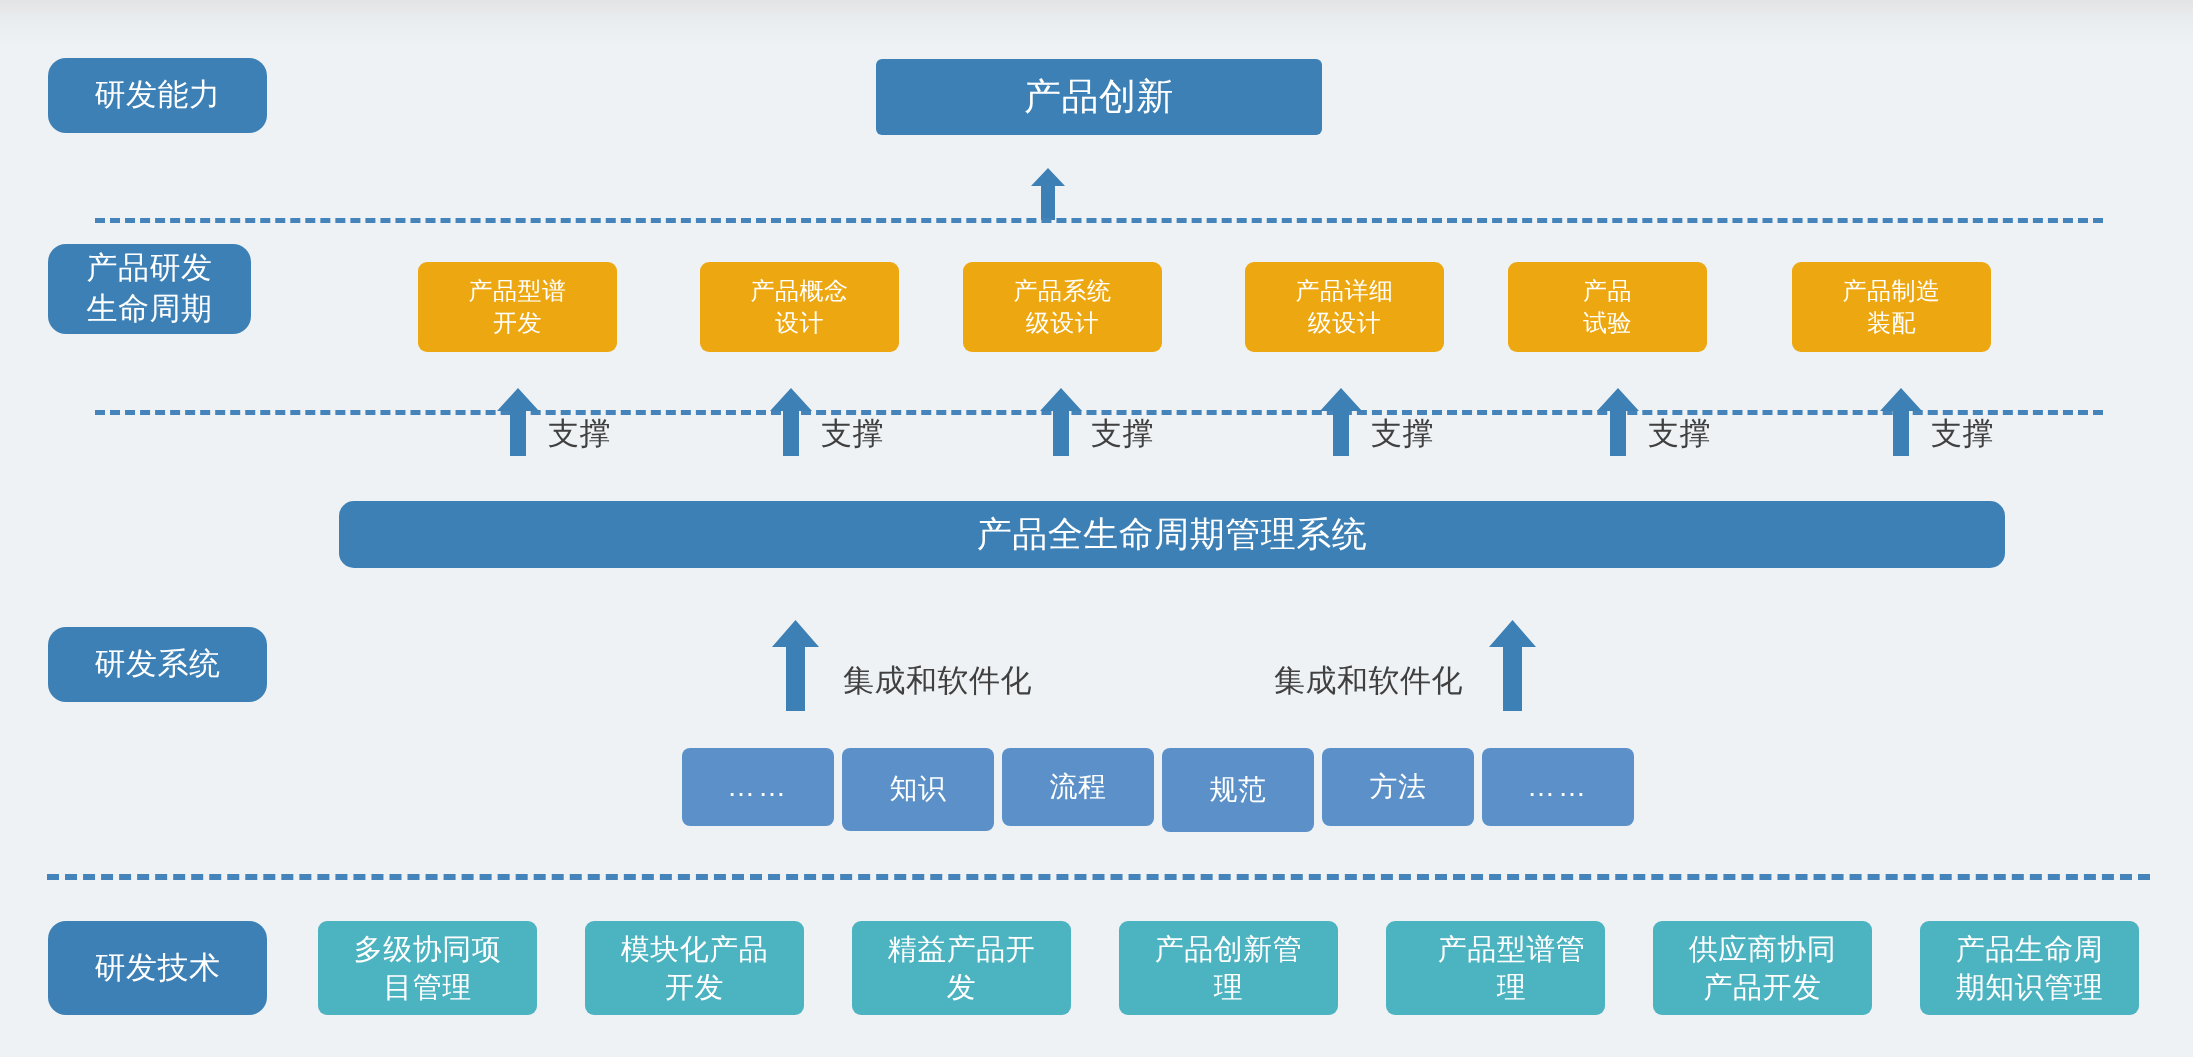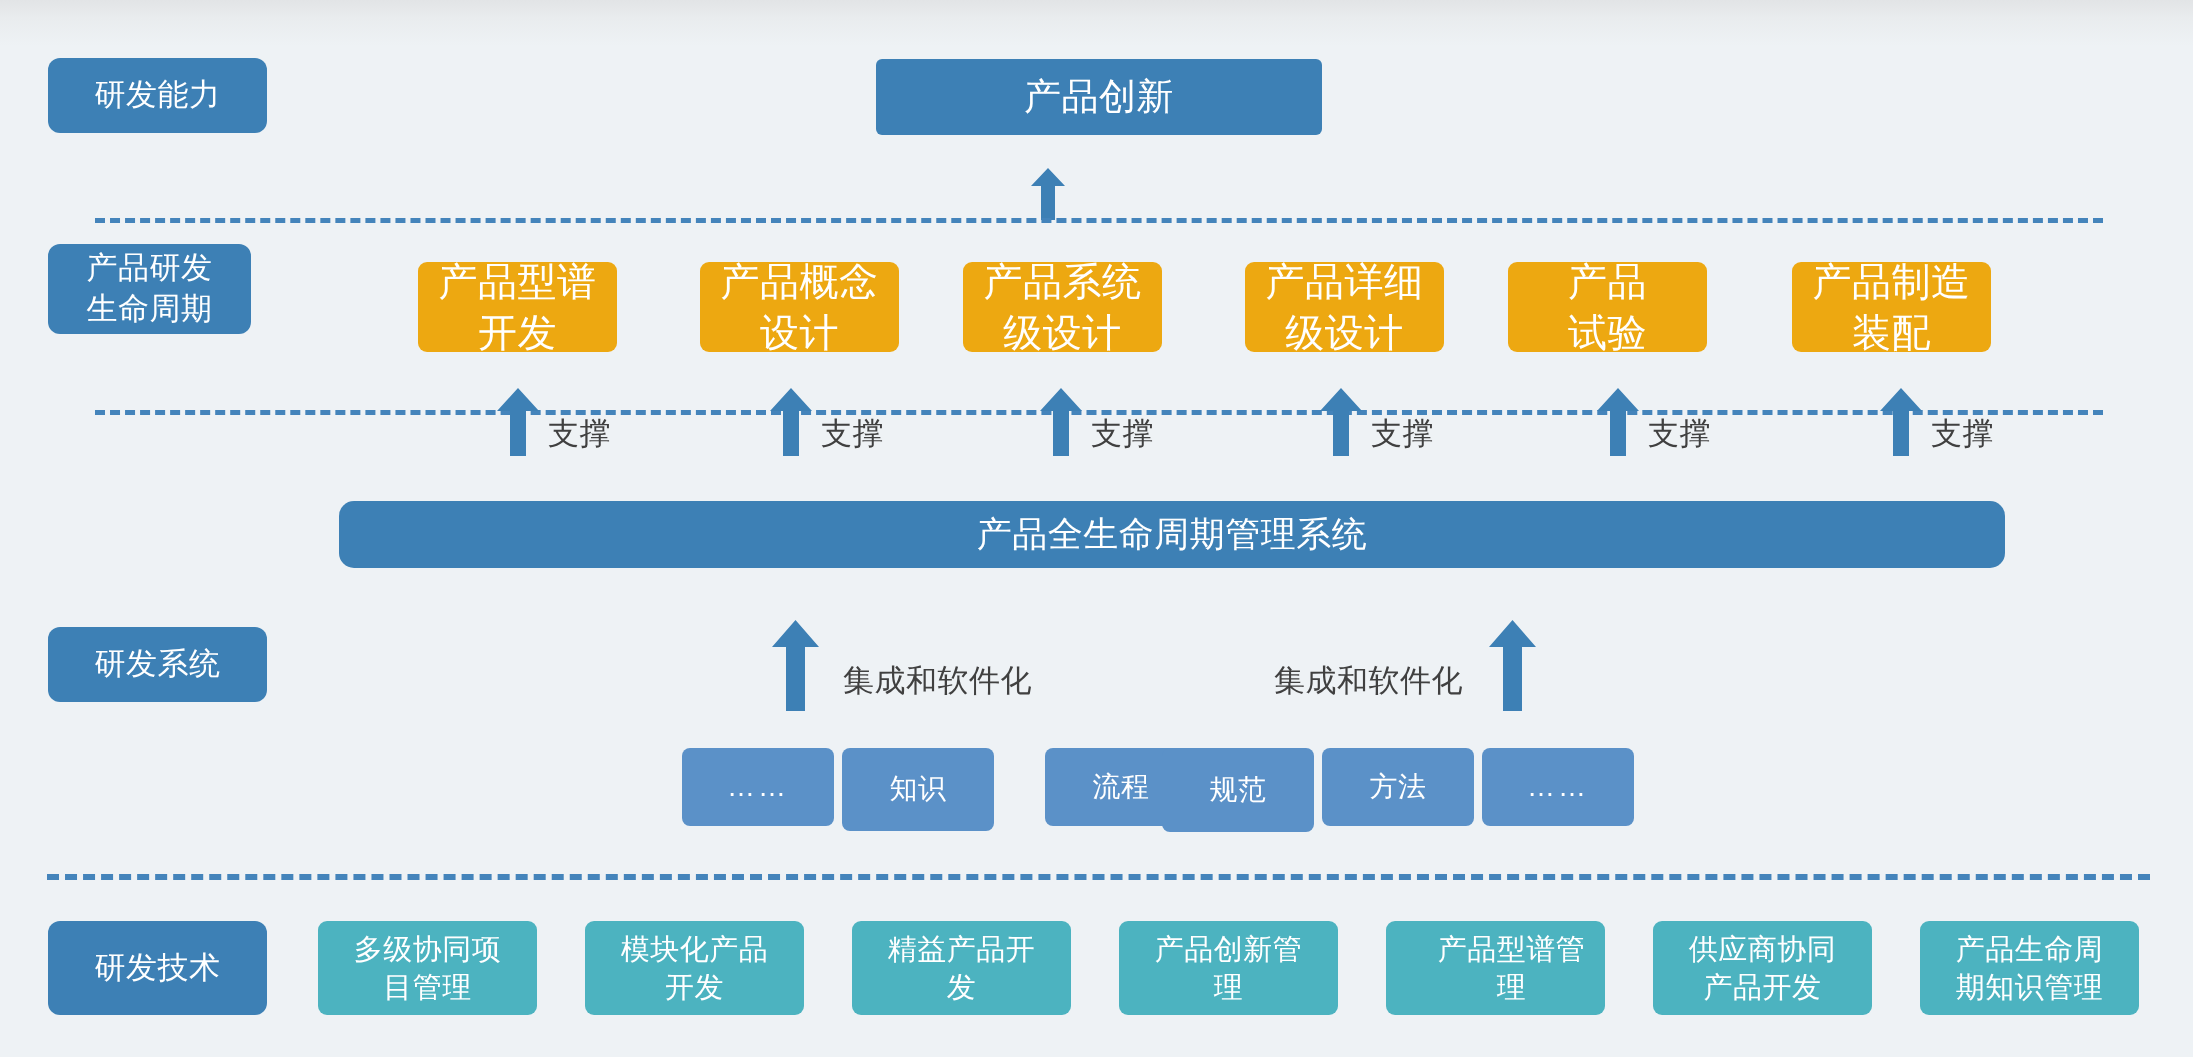--- a/index.html
+++ b/index.html
@@ -33,22 +33,22 @@
     border-radius: 9px;
     line-height: 1.32;
     white-space: pre-line;
     letter-spacing: 0.5px;
   }
   .blue      { background: #3d80b5; }
   .blue-soft { background: #5b91c8; }
   .orange    { background: #eda811; }
   .teal      { background: #4cb3c0; }
 
-  .label-box   { font-size: 31px; border-radius: 12px; }
-  .phase-box   { font-size: 39px; }
+  .label-box   { font-size: 31px; border-radius: 18px; }
+  .phase-box   { font-size: 24px; }
   .banner-box  { font-size: 35px; border-radius: 6px; }
   .hero-box    { font-size: 37px; border-radius: 6px; }
   .chip-box    { font-size: 28px; border-radius: 8px; }
   .tech-box    { font-size: 29px; border-radius: 9px; }
   .dots        { letter-spacing: 3px; }
 
   
   .dashline {
     position: absolute;
     height: 0;
@@ -163,21 +163,21 @@
 
   <div class="arrow" style="left:1489px; top:620px;">
     <svg width="47" height="91" viewBox="0 0 47 91">
       <polygon points="23.5,0 47,27 33,27 33,91 14,91 14,27 0,27" fill="#3d80b5"></polygon>
     </svg>
   </div>
   <div class="arrow-label" style="left:1274px; top:660px;">集成和软件化</div>
 
   <div class="box blue-soft chip-box dots" style="left:682px; top:748px; width:152px; height:78px;">……</div>
   <div class="box blue-soft chip-box" style="left:842px; top:748px; width:152px; height:83px;">知识</div>
-  <div class="box blue-soft chip-box" style="left:1002px; top:748px; width:152px; height:78px;margin-left:43px;">流程</div>
+  <div class="box blue-soft chip-box" style="left:1002px; top:748px; width:152px; height:78px;">流程</div>
   <div class="box blue-soft chip-box" style="left:1162px; top:748px; width:152px; height:84px;">规范</div>
   <div class="box blue-soft chip-box" style="left:1322px; top:748px; width:152px; height:78px;">方法</div>
   <div class="box blue-soft chip-box dots" style="left:1482px; top:748px; width:152px; height:78px;">……</div>
 
   <div class="dashline thin" style="left:47px; top:874px; width:2103px; border-top-width:6px;"></div>
 
   <div class="box blue label-box" style="left:48px; top:921px; width:219px; height:94px;">研发技术</div>
 
   <div class="box teal tech-box" style="left:318px; top:921px; width:219px; height:94px;">多级协同项
 目管理</div>

